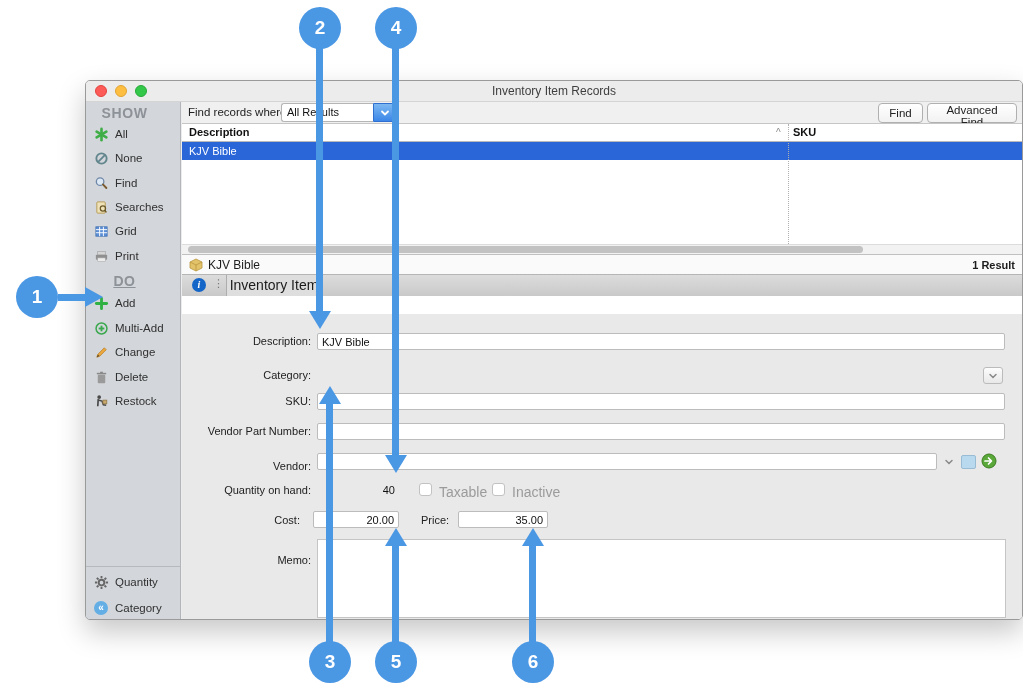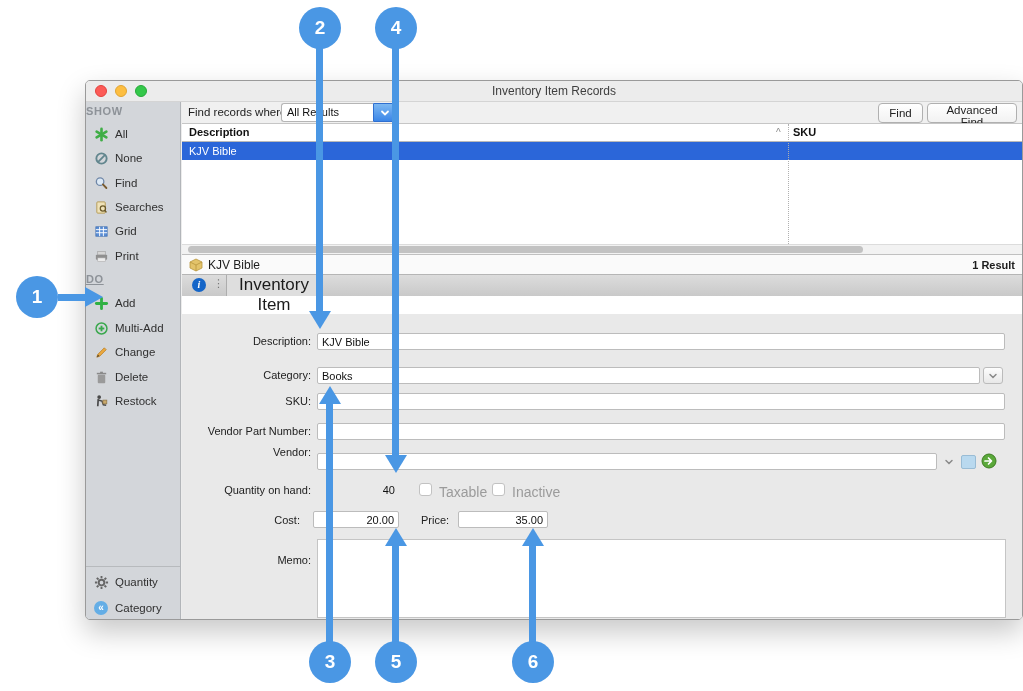--- a/index.html
+++ b/index.html
@@ -15,21 +15,21 @@
   .tl { position:absolute; top:4px; width:12px; height:12px; border-radius:50%; }
   .tl.red { left:9px;  background:#fc5b57; border:1px solid #e2433e; }
   .tl.yel { left:29px; background:#fdbe41; border:1px solid #e0a433; }
   .tl.grn { left:49px; background:#34c84a; border:1px solid #27a93a; }
   .title { position:absolute; left:0; right:0; top:0; height:21px; line-height:20px;
            text-align:center; font-size:12px; color:#3f3f3f; }
 
   
   .sidebar { position:absolute; left:0; top:21px; width:95px; bottom:0;
              background:#d3d6da; border-right:1px solid #b2b5b9; }
-  .sb-hdr { position:absolute; left:0; width:77px; font-size:11px;
+  .sb-hdr { position:absolute; left:0; width:77px; text-align:center; font-size:14px;
             font-weight:bold; color:#8d9298; letter-spacing:.6px; }
   .sb-item { position:absolute; left:0; width:95px; height:20px; cursor:default; }
   .sb-item .icn { position:absolute; left:7px; top:2px; width:16px; height:16px;
                   display:flex; align-items:center; justify-content:center; }
   .sb-item .lbl { position:absolute; left:29px; top:0; line-height:20px; font-size:11.5px; color:#303030; }
   .sb-div { position:absolute; left:0; width:94px; border-top:1px solid #b7babd; }
   .circ-ic { width:14px; height:14px; border-radius:50%; background:#64aee6; color:#fff;
              font-size:10px; line-height:13px; text-align:center; font-weight:bold; }
 
   
@@ -72,21 +72,21 @@
   .rec-count { position:absolute; right:7px; top:0; line-height:20px; font-size:11px; font-weight:bold; color:#1d1d1d; }
 
   .tabbar { position:absolute; left:0; top:173px; right:0; height:21px;
             background:linear-gradient(#dcdcdc,#c9c9c9); }
   .info-ic { position:absolute; left:10px; top:3px; width:14px; height:14px; border-radius:50%;
              background:#1465c8; color:#fff; font-family:"Liberation Serif",serif; font-style:italic;
              font-weight:bold; font-size:10px; line-height:13px; text-align:center; }
   .tab-dots { position:absolute; left:31px; top:2px; font-size:11px; color:#777; }
   .tab { position:absolute; left:44px; top:0; width:96px; height:21px; background:#dedede;
          border-left:1px solid #adadad; border-right:1px solid #adadad; text-align:center;
-         line-height:20px; font-size:17px; color:#1b1b1b; }
+         line-height:20px; font-size:14px; color:#1b1b1b; }
 
   .item-bar { position:absolute; left:0; top:194px; right:0; height:18px;
               background:linear-gradient(#9c4238,#6b120c); border-top:1px solid #b2675c; }
   .item-bar .txt { position:absolute; left:5px; top:0; line-height:17px; font-size:11px; color:#fff; }
 
   .form { position:absolute; left:0; top:212px; right:0; bottom:0; background:#e9e9e9; }
   .f-label { position:absolute; left:0; width:129px; text-align:right; font-size:11px; color:#222; }
   .f-input { position:absolute; height:17px; background:#fff; border:1px solid #bcbcbc;
              border-radius:2px; font-size:11px; color:#111; padding:0 4px;
              font-family:"Liberation Sans",sans-serif; }
@@ -319,34 +319,33 @@
         <span class="tab-dots">⋮</span>
         <div class="tab">Inventory Item</div>
       </div>
 
 
       <div class="form">
         <div class="f-label" style="top:21px;">Description:</div>
         <input class="f-input" style="left: 135px; top: 19px; width: 688px;" value="KJV Bible">
 
         <div class="f-label" style="top:55px;">Category:</div>
-        <input class="f-input" style="left: 135px; top: 53px; width: 663px;" value="Books">
         <div class="chev-btn" style="left:801px; top:53px;">
             <svg width="10" height="10" viewBox="0 0 10 10">
               <path d="M2 3.5 L5 6.5 L8 3.5" stroke="#8a8a8a" stroke-width="1.5" fill="none" stroke-linecap="round"></path>
             </svg>
           </div>
 
         <div class="f-label" style="top:81px;">SKU:</div>
         <input class="f-input" style="left: 135px; top: 79px; width: 688px;" value="">
 
         <div class="f-label" style="top:111px;">Vendor Part Number:</div>
         <input class="f-input" style="left: 135px; top: 109px; width: 688px;" value="">
 
-        <div class="f-label" style="top:132px;">Vendor:</div>
+        <div class="f-label" style="top:146px;">Vendor:</div>
         <input class="f-input" style="left: 135px; top: 139px; width: 620px;" value="">
         <div class="chev-btn" style="left:759px; top:139px; width:16px; background:none; border:none;">
             <svg width="10" height="10" viewBox="0 0 10 10">
               <path d="M2 3.5 L5 6.5 L8 3.5" stroke="#8a8a8a" stroke-width="1.5" fill="none" stroke-linecap="round"></path>
             </svg>
           </div>
         <div class="sq-btn" style="left:779px; top:141px;"></div>
         <div style="position:absolute; left:799px; top:139px;"><svg width="16" height="16" viewBox="0 0 16 16">
               <circle cx="8" cy="8" r="7" fill="#5aa83a" stroke="#3d7d22"></circle>
               <path d="M4 8 H10 M7.5 5 L10.5 8 L7.5 11" stroke="#fff" stroke-width="1.7" fill="none" stroke-linecap="round" stroke-linejoin="round"></path>

